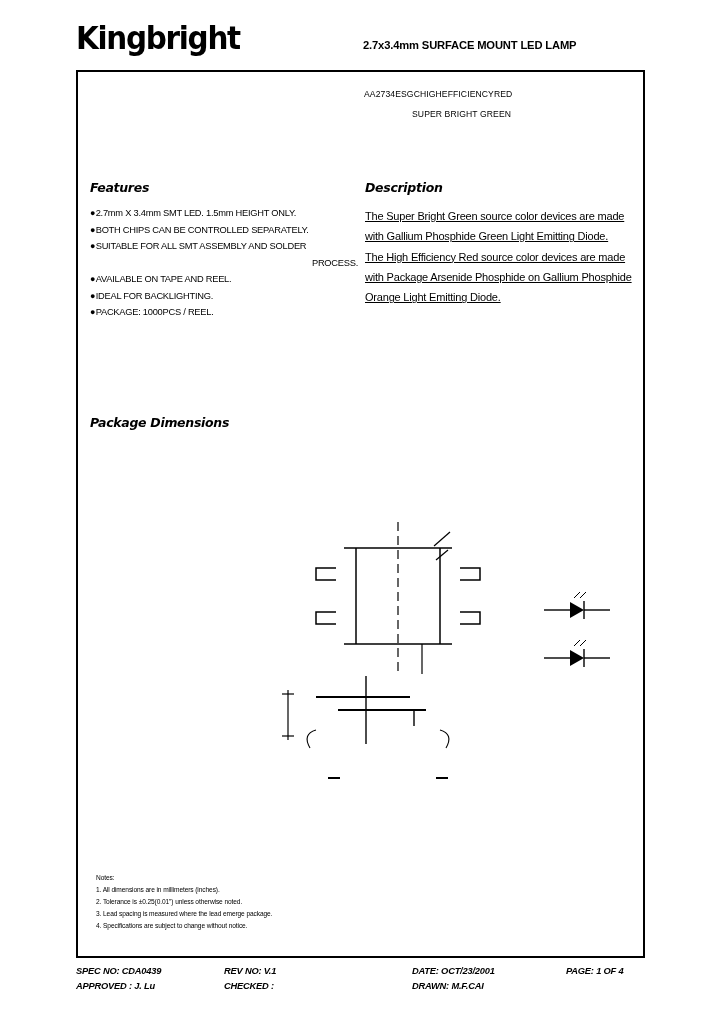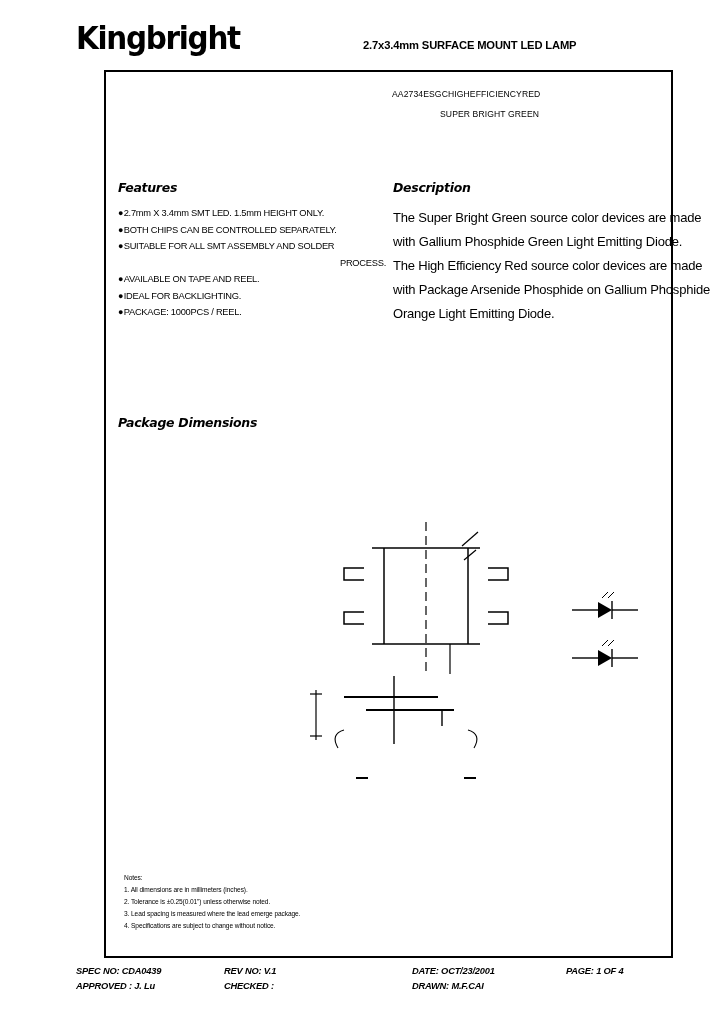--- a/index.html
+++ b/index.html
@@ -43,21 +43,20 @@
     white-space: nowrap;
   }
 
   
   #content-box {
     position: absolute;
     left: 76px; top: 70px;
     width: 569px; height: 888px;
     border: 2.5px solid #000;
     box-sizing: border-box;
-    margin-left: 28px;
   }
 
   
   #part-number-block {
     position: absolute;
     left: 286px; top: 18px;
     width: 270px;
     font-size: 8.6px;
     letter-spacing: 0.1px;
     line-height: 1;
@@ -105,24 +104,25 @@
 
   #description-section {
     position: absolute;
     left: 287px; top: 108px;
     width: 275px;
   }
   #description-lines {
     margin-top: 11px;
   }
   #description-lines div {
-    font-size: 13px;
+    font-size: 11px;
     letter-spacing: -0.2px;
     line-height: 1.85;
     white-space: nowrap;
+    text-decoration: underline;
   }
 
   #package-dimensions-heading {
     position: absolute;
     left: 12px; top: 343px;
   }
 
   
   #package-drawing {
     position: absolute;

